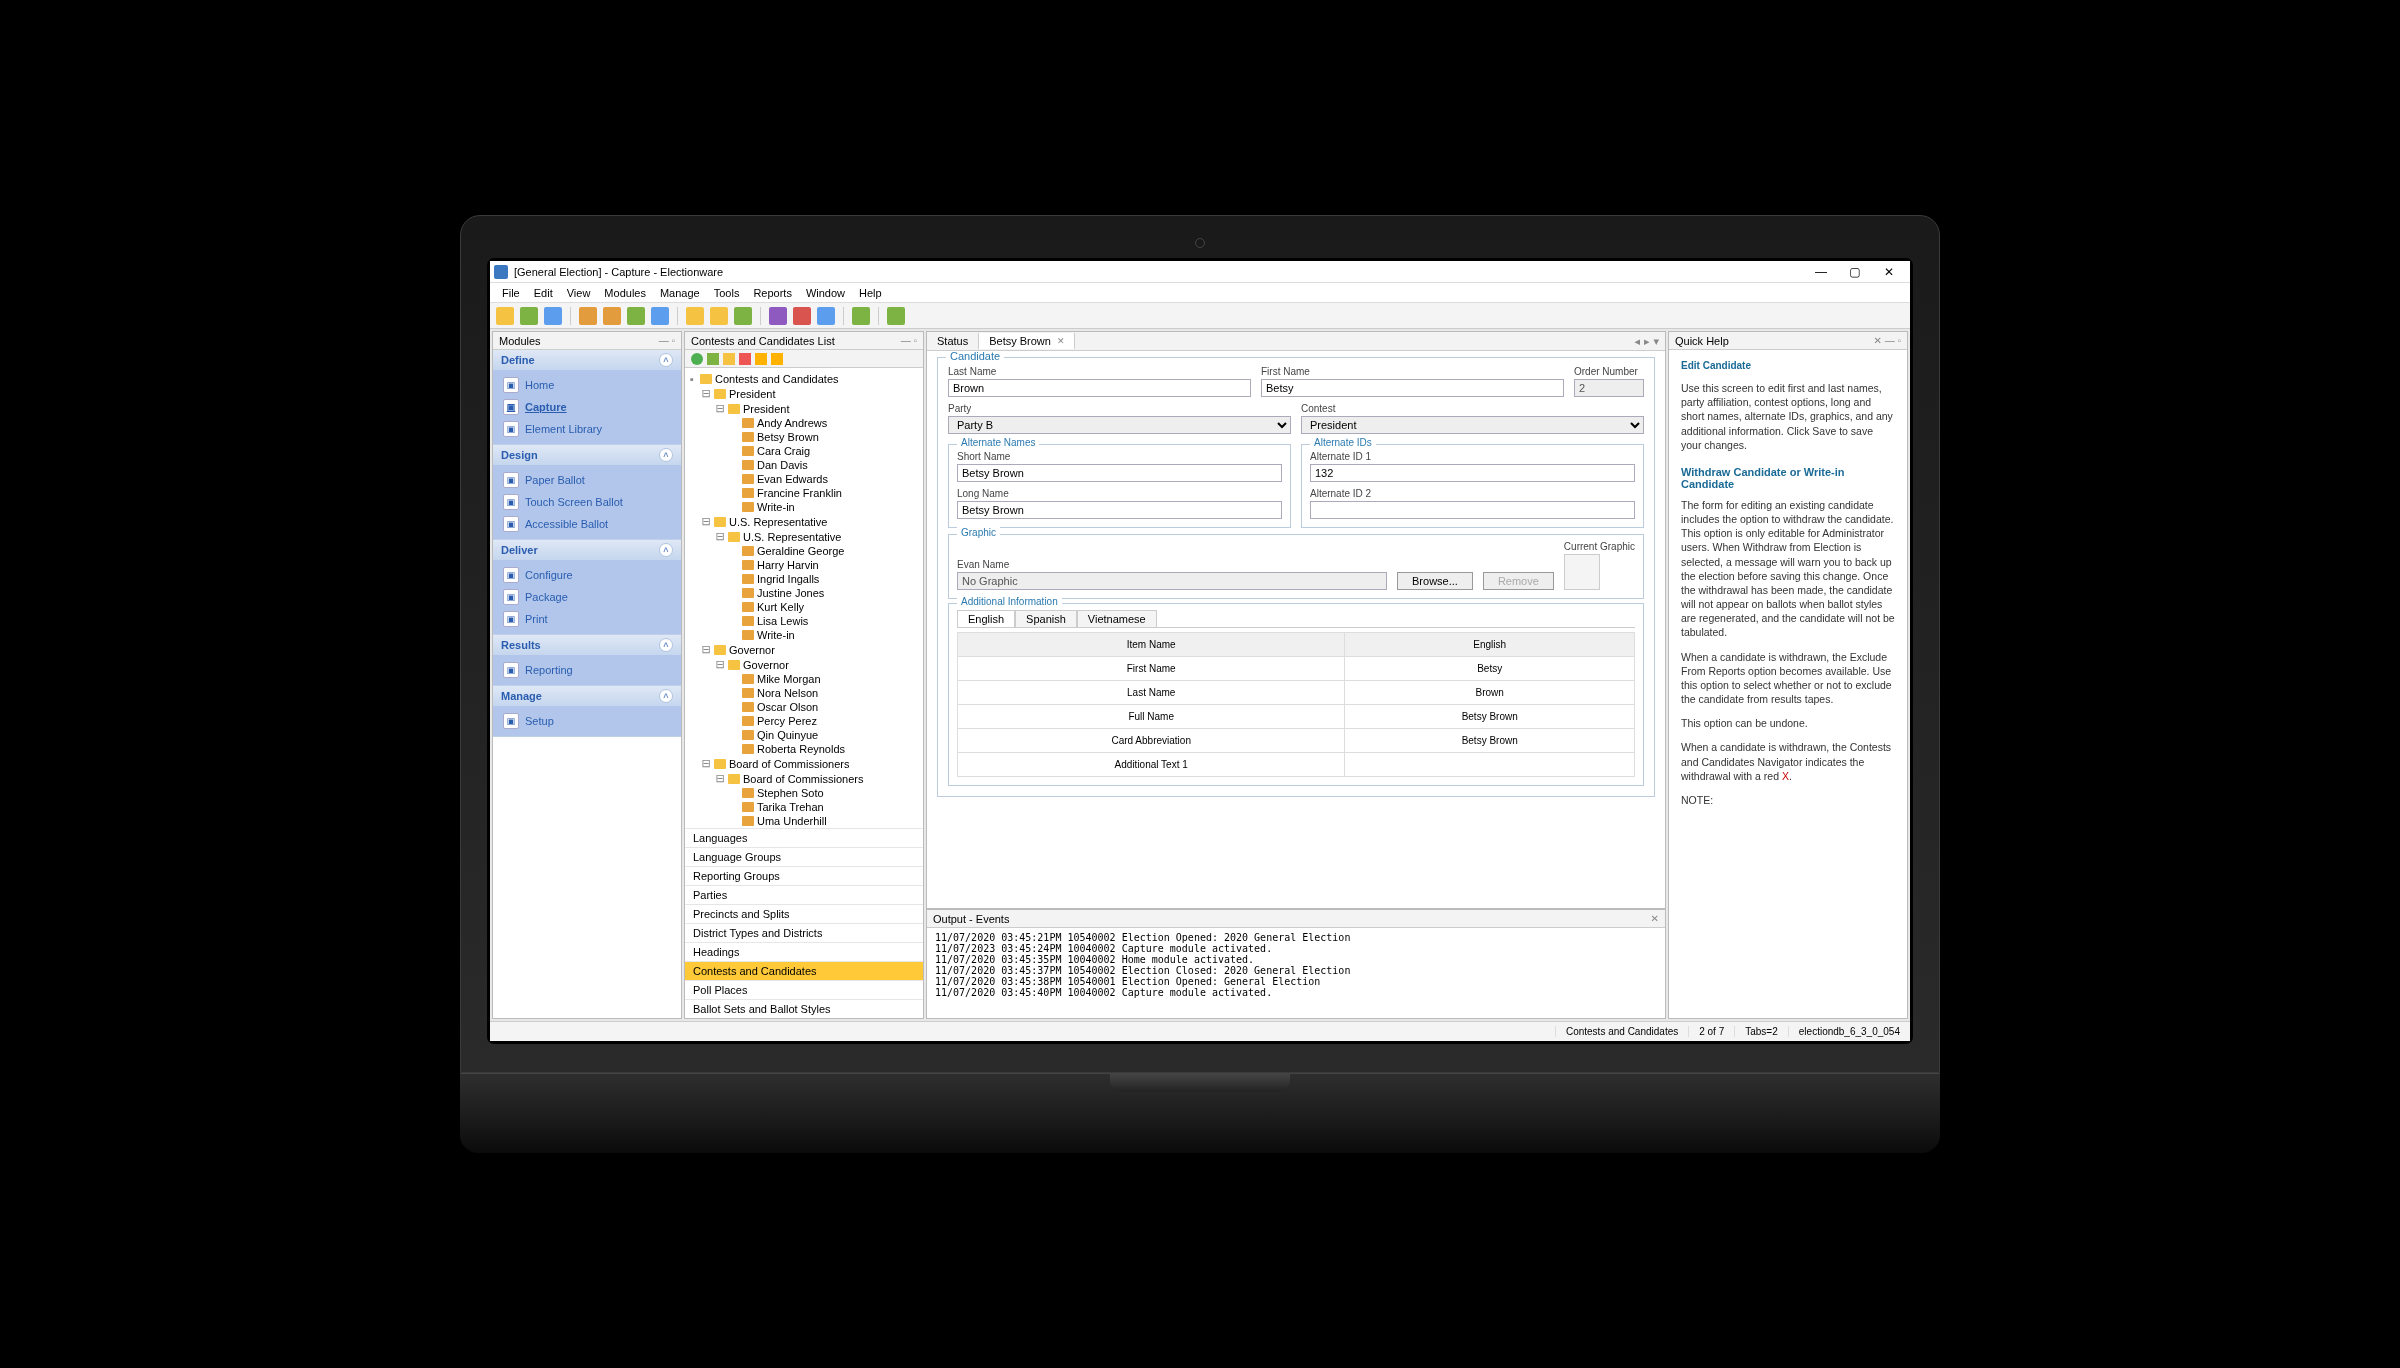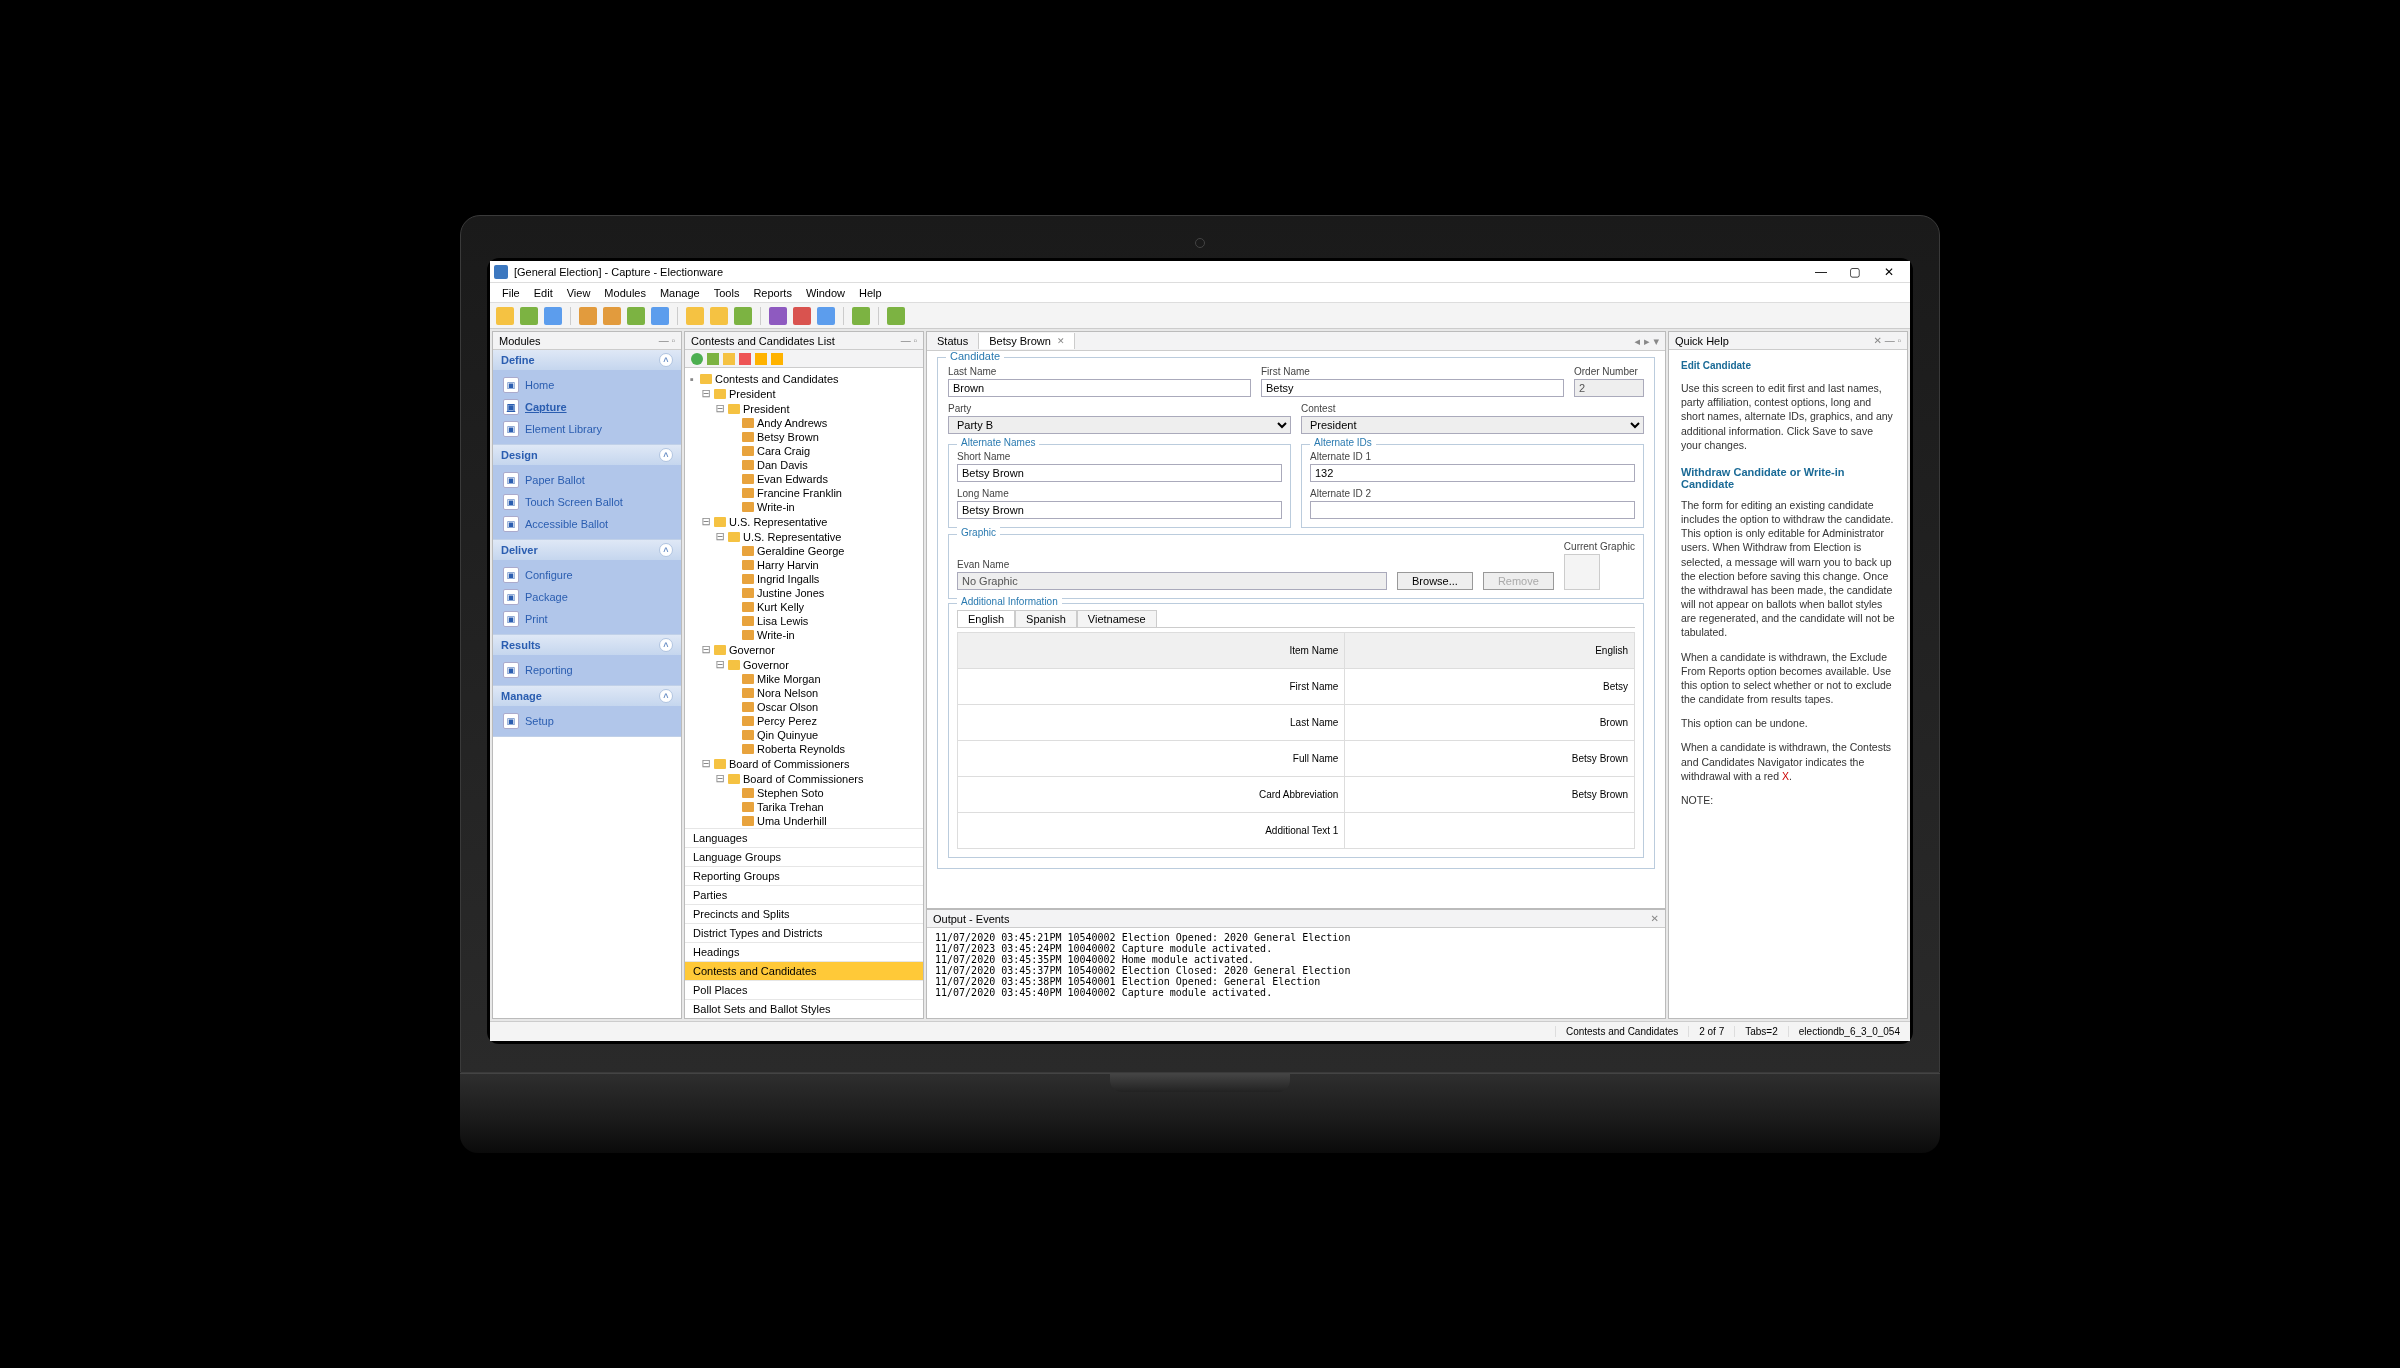--- a/index.html
+++ b/index.html
@@ -1,21 +1,21 @@
 <!DOCTYPE html>
 <html><head>
 <meta charset="utf-8">
 <style>
 * { box-sizing: border-box; margin: 0; padding: 0; }
 body { font-family: "Segoe UI", Tahoma, sans-serif; font-size: 11px; background: #000; display:flex; align-items:center; justify-content:center; height:100vh; }
 
 .laptop { width: 1480px; position: relative; }
 .laptop-bezel { background: linear-gradient(180deg,#1a1a1a,#2a2a2a); border-radius: 20px 20px 0 0; padding: 22px 26px 28px; border:1px solid #3a3a3a; }
 .camera { width:10px; height:10px; background:#1a1a1a; border-radius:50%; border:1px solid #444; margin:0 auto 10px; }
-.screen-wrap { background:#000; border-radius:12px; padding:3px; }
+.screen-wrap { background:#000; border-radius:7px; padding:3px; }
 .screen { background:#fff; width: 100%; height: 780px; display:flex; flex-direction:column; position:relative; }
 .laptop-base { height: 80px; background: linear-gradient(180deg,#2e2e2e,#1a1a1a 60%, #0a0a0a); border-radius: 0 0 18px 18px; border-top:1px solid #444; }
 .laptop-base::before { content:""; display:block; height:18px; width:180px; margin:0 auto; background:linear-gradient(180deg,#444,#222); border-radius:0 0 12px 12px; }
 
 
 .titlebar { height:22px; background:#fff; display:flex; align-items:center; padding:0 4px; border-bottom:1px solid #ddd; }
 .titlebar .ico { width:14px; height:14px; background:#3c78c0; margin-right:6px; border-radius:2px; }
 .titlebar .title { flex:1; font-size:11px; }
 .winbtn { width:34px; height:20px; display:flex; align-items:center; justify-content:center; font-size:12px; cursor:default; }
 
@@ -79,21 +79,21 @@
 .subbox { border:1px solid #bcd; padding:6px 8px 8px; position:relative; margin-top:4px; }
 .subbox .legend { position:absolute; top:-8px; left:8px; background:#fff; padding:0 4px; color:#2a7ab0; font-size:10px; }
 .cbrow { display:flex; gap:20px; font-size:10px; }
 .cbrow label { display:flex; align-items:center; gap:4px; }
 .btn { padding:2px 14px; border:1px solid #999; background:#eee; font-size:11px; cursor:default; }
 .btn[disabled]{color:#aaa}
 .langtabs { display:flex; border-bottom:1px solid #ccc; margin-bottom:4px; }
 .langtab { padding:2px 10px; border:1px solid #ccc; border-bottom:none; background:#f4f4f4; font-size:11px; }
 .langtab.active { background:#fff; }
 table.info { width:100%; border-collapse:collapse; font-size:10px; }
-table.info th, table.info td { border:1px solid #ddd; padding:12px 6px; text-align:right; }
+table.info th, table.info td { border:1px solid #ddd; padding:6px 6px; text-align:center; }
 table.info th { background:#f0f0f0; font-weight:normal; }
 .action-row { display:flex; justify-content:center; gap:10px; padding:6px; border-top:1px solid #ddd; }
 
 
 .outputpanel { height:110px; border-top:1px solid #bbb; display:flex; flex-direction:column; }
 .output-body { flex:1; overflow:auto; font-family:Consolas,monospace; font-size:10px; padding:4px 8px; }
 
 
 .helppanel { width:240px; }
 .help-body { padding:10px 12px; font-size:10.5px; color:#333; }

